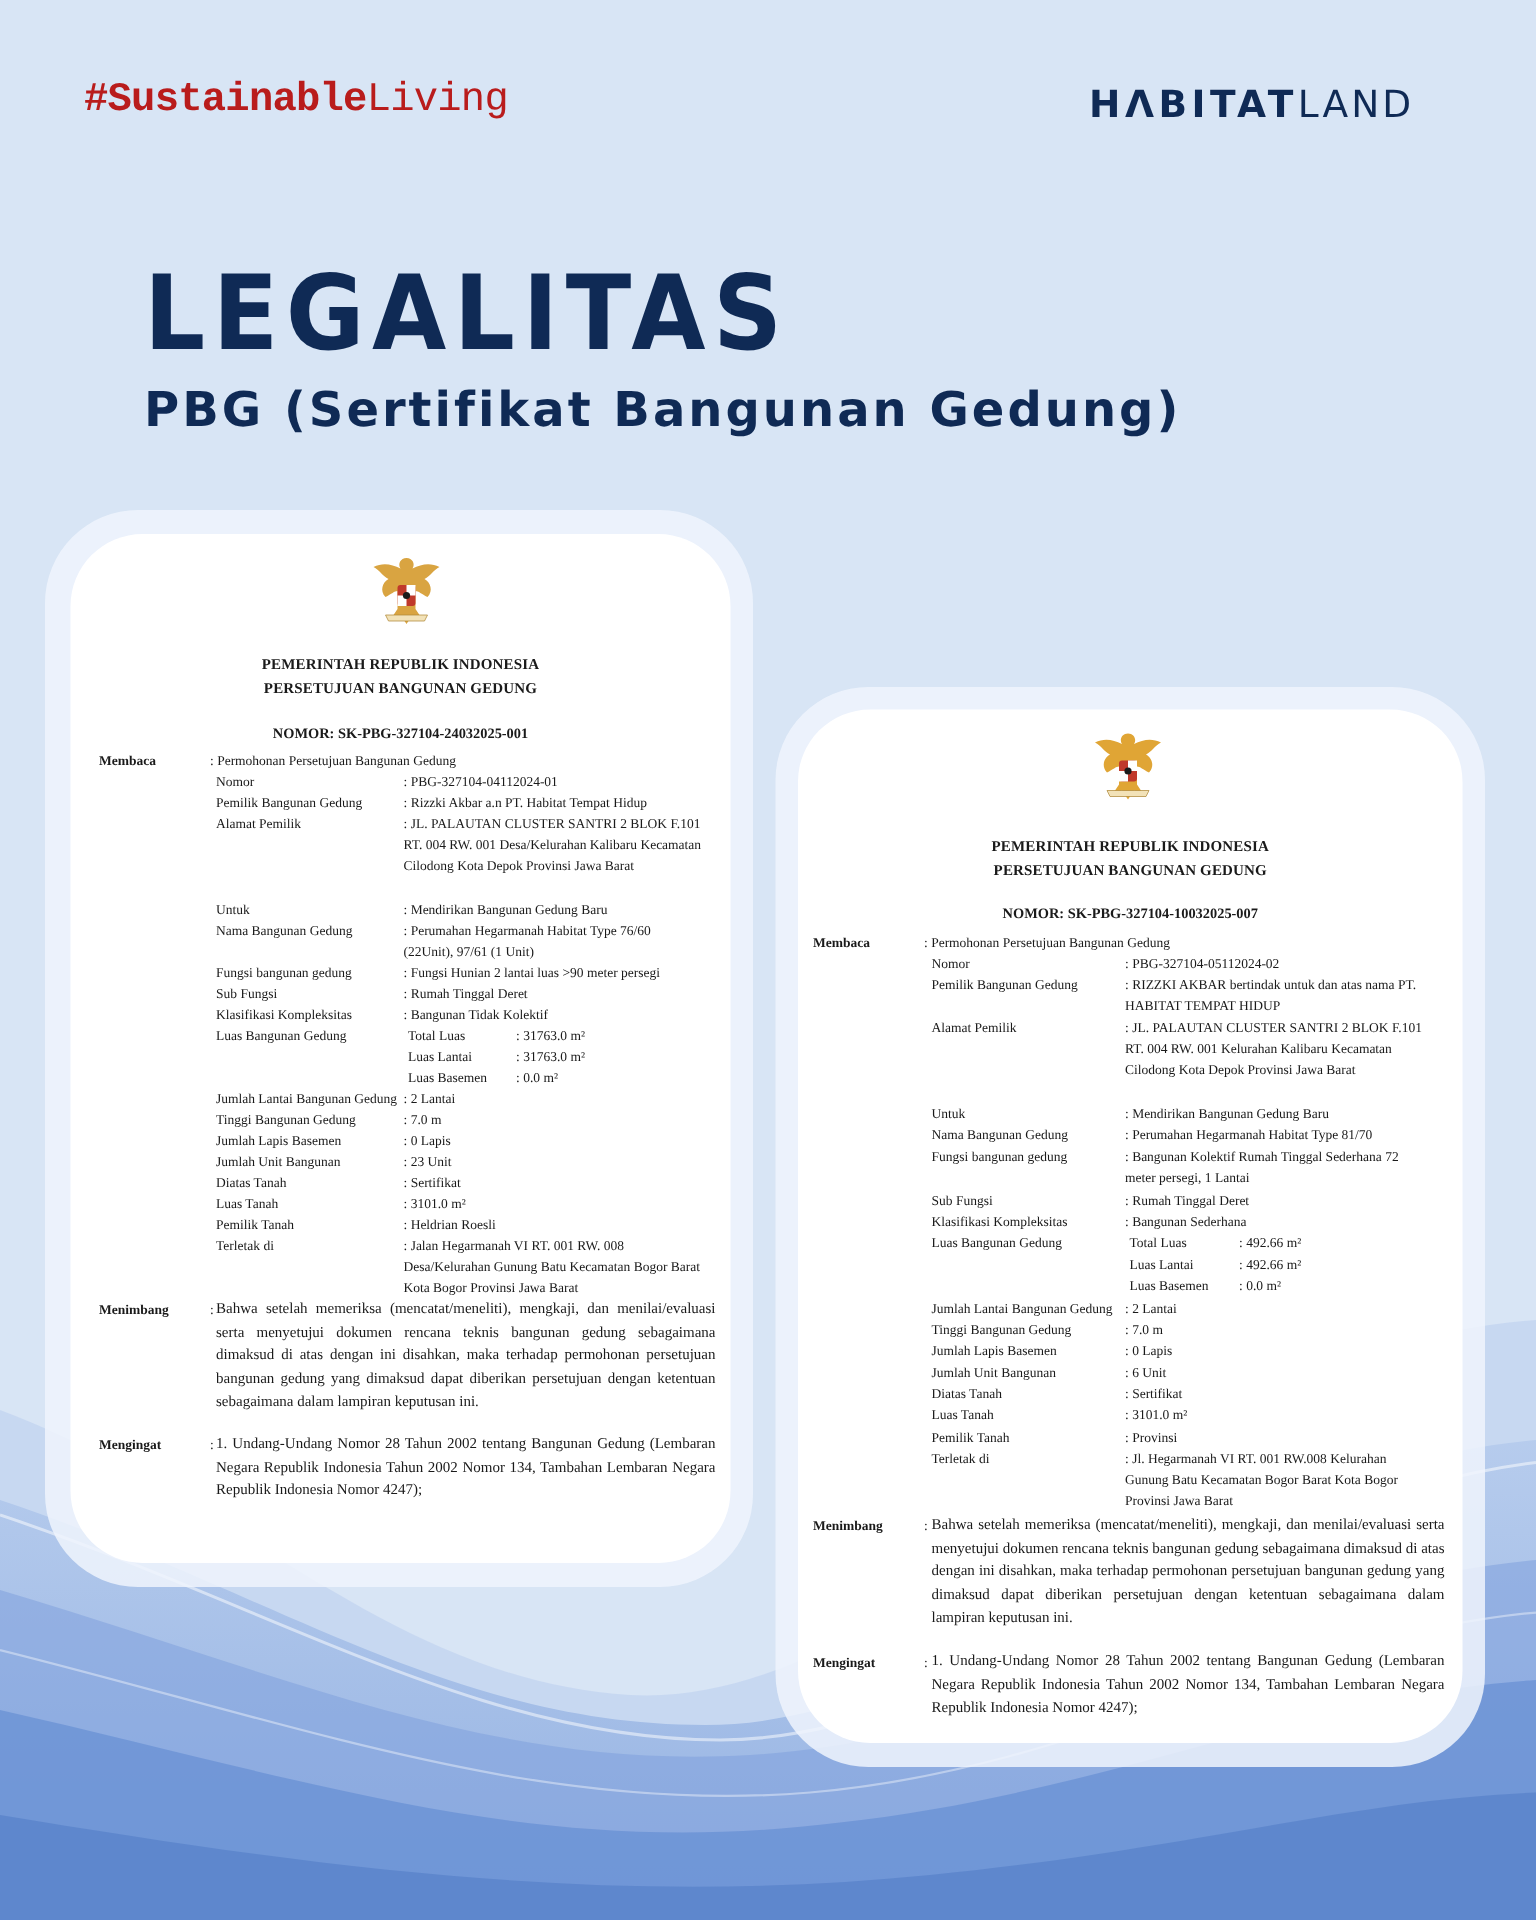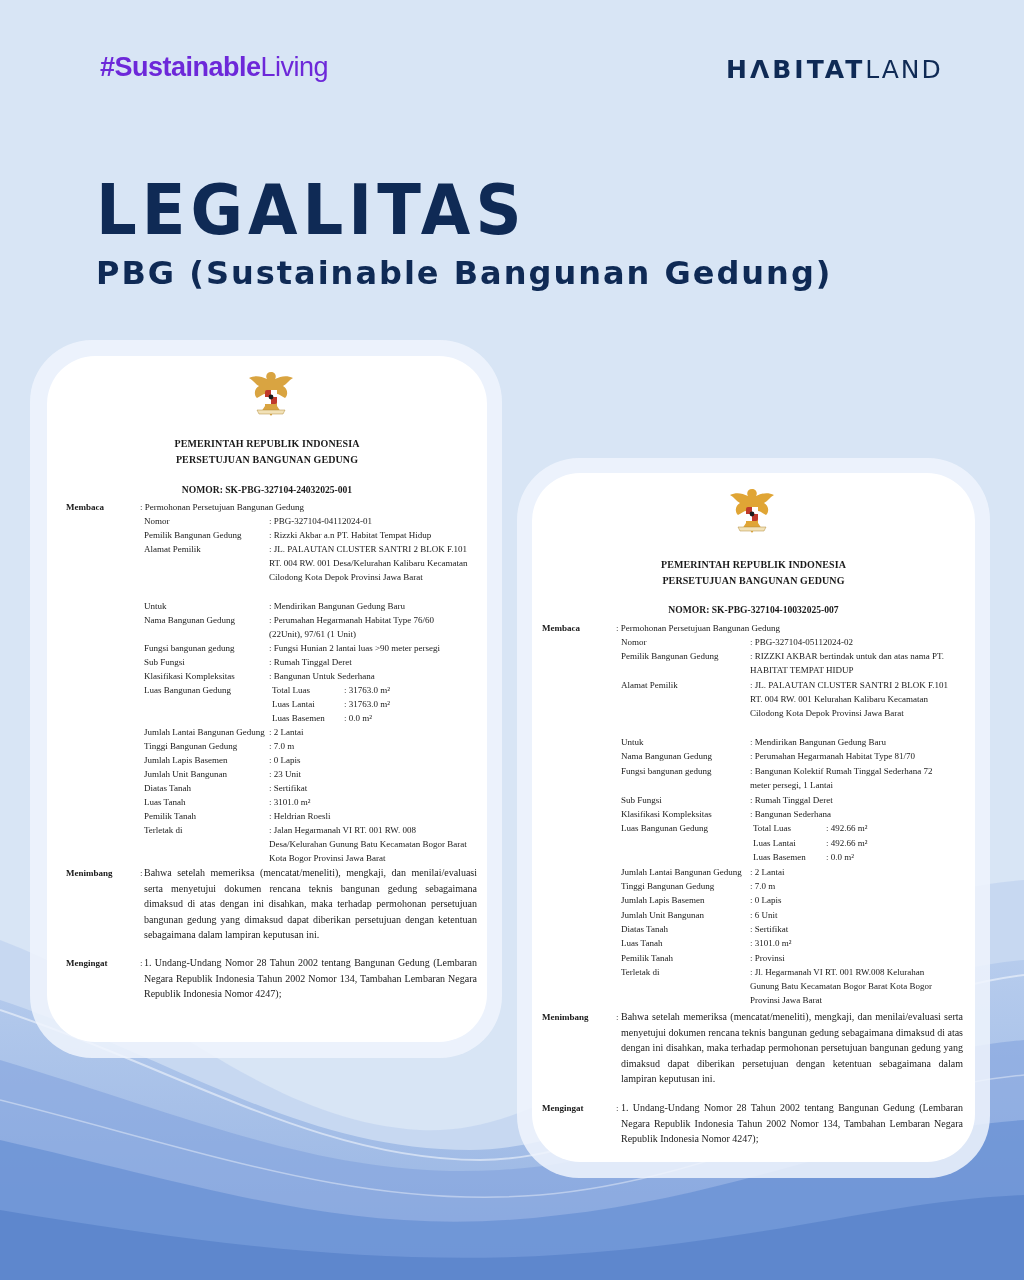--- a/index.html
+++ b/index.html
@@ -7,22 +7,22 @@
   body {
     position: relative;
     background: #d8e5f5;
     font-family: "Liberation Sans", sans-serif;
     color: #0f2a55;
   }
   .waves { position: absolute; left: 0; top: 0; width: 1024px; height: 1280px; z-index: 0; }
 
   .hashtag {
     position: absolute; left: 56px; top: 52px;
-    font-family: Liberation Sans, sans-serif;
-    font-size: 27px; letter-spacing: -0.5px; color: #6d28d9; margin-left: 44px;
+    font-family: Liberation Mono, monospace;
+    font-size: 27px; letter-spacing: -0.5px; color: #b91c1c;
   }
   .hashtag .b { font-weight: bold; }
   .hashtag .l { font-weight: normal; }
 
   .brand {
     position: absolute; left: 726px; top: 55px;
     font-family: "DejaVu Sans", sans-serif;
     font-size: 25px; letter-spacing: 3px; color: #0f2a55;
   }
   .brand .b { font-weight: bold; }
@@ -95,21 +95,21 @@
 </svg>
 
 <div class="hashtag">
   <span class="b">#Sustainable</span><span class="l">Living</span>
 </div>
 <div class="brand">
   <span class="b">HΛBITAT</span><span class="l">LAND</span>
 </div>
 
 <h1 class="title">LEGALITAS</h1>
-<h2 class="subtitle">PBG (Sustainable Bangunan Gedung)</h2>
+<h2 class="subtitle">PBG (Sertifikat Bangunan Gedung)</h2>
 
 <div class="halo" style="left:30px;top:340px;width:472px;height:718px;"></div>
 <div class="card" style="left:47px;top:356px;width:440px;height:686px;">
   <svg class="emblem" style="left:196px;top:10px;" width="56" height="56" viewBox="0 0 56 56">
     <path d="M28 6 C24 6 22 10 24 13 C18 10 12 9 6 12 C10 14 12 18 16 20 C12 22 10 28 14 32 C18 30 20 28 22 28 L22 40 L18 46 L24 44 L28 50 L32 44 L38 46 L34 40 L34 28 C36 28 38 30 42 32 C46 28 44 22 40 20 C44 18 46 14 50 12 C44 9 38 10 32 13 C34 10 32 6 28 6 Z" fill="#d9a441"></path>
     <rect x="22" y="24" width="12" height="14" rx="2" fill="#c0392b"></rect>
     <rect x="28" y="24" width="6" height="7" fill="#ffffff"></rect>
     <rect x="22" y="31" width="6" height="7" fill="#ffffff"></rect>
     <circle cx="28" cy="31" r="2.4" fill="#1b1b1b"></circle>
     <path d="M14 44 L42 44 L40 48 L16 48 Z" fill="#f2e2b8" stroke="#b08a3a" stroke-width="0.5"></path>
@@ -146,21 +146,21 @@
   <div class="row" style="left:97px;top:285px;width:330px;">
       <span class="k">Fungsi bangunan gedung</span>
       <span class="v" style="left:125px;text-align:center;">: Fungsi Hunian 2 lantai luas &gt;90 meter persegi</span>
     </div>
   <div class="row" style="left:97px;top:299px;width:330px;">
       <span class="k">Sub Fungsi</span>
       <span class="v" style="left:125px;">: Rumah Tinggal Deret</span>
     </div>
   <div class="row" style="left:97px;top:313px;width:330px;">
       <span class="k">Klasifikasi Kompleksitas</span>
-      <span class="v" style="left:125px;">: Bangunan Untuk Sederhana</span>
+      <span class="v" style="left:125px;">: Bangunan Tidak Kolektif</span>
     </div>
   <div class="row" style="left:97px;top:327px;width:330px;">
       <span class="k">Luas Bangunan Gedung</span>
     </div>
   <div class="row" style="left:225px;top:327px;width:200px;">
       <span class="k">Total Luas</span>
       <span class="v" style="left:72px;">: 31763.0 m²</span>
     </div>
   <div class="row" style="left:225px;top:341px;width:200px;">
       <span class="k">Luas Lantai</span>

